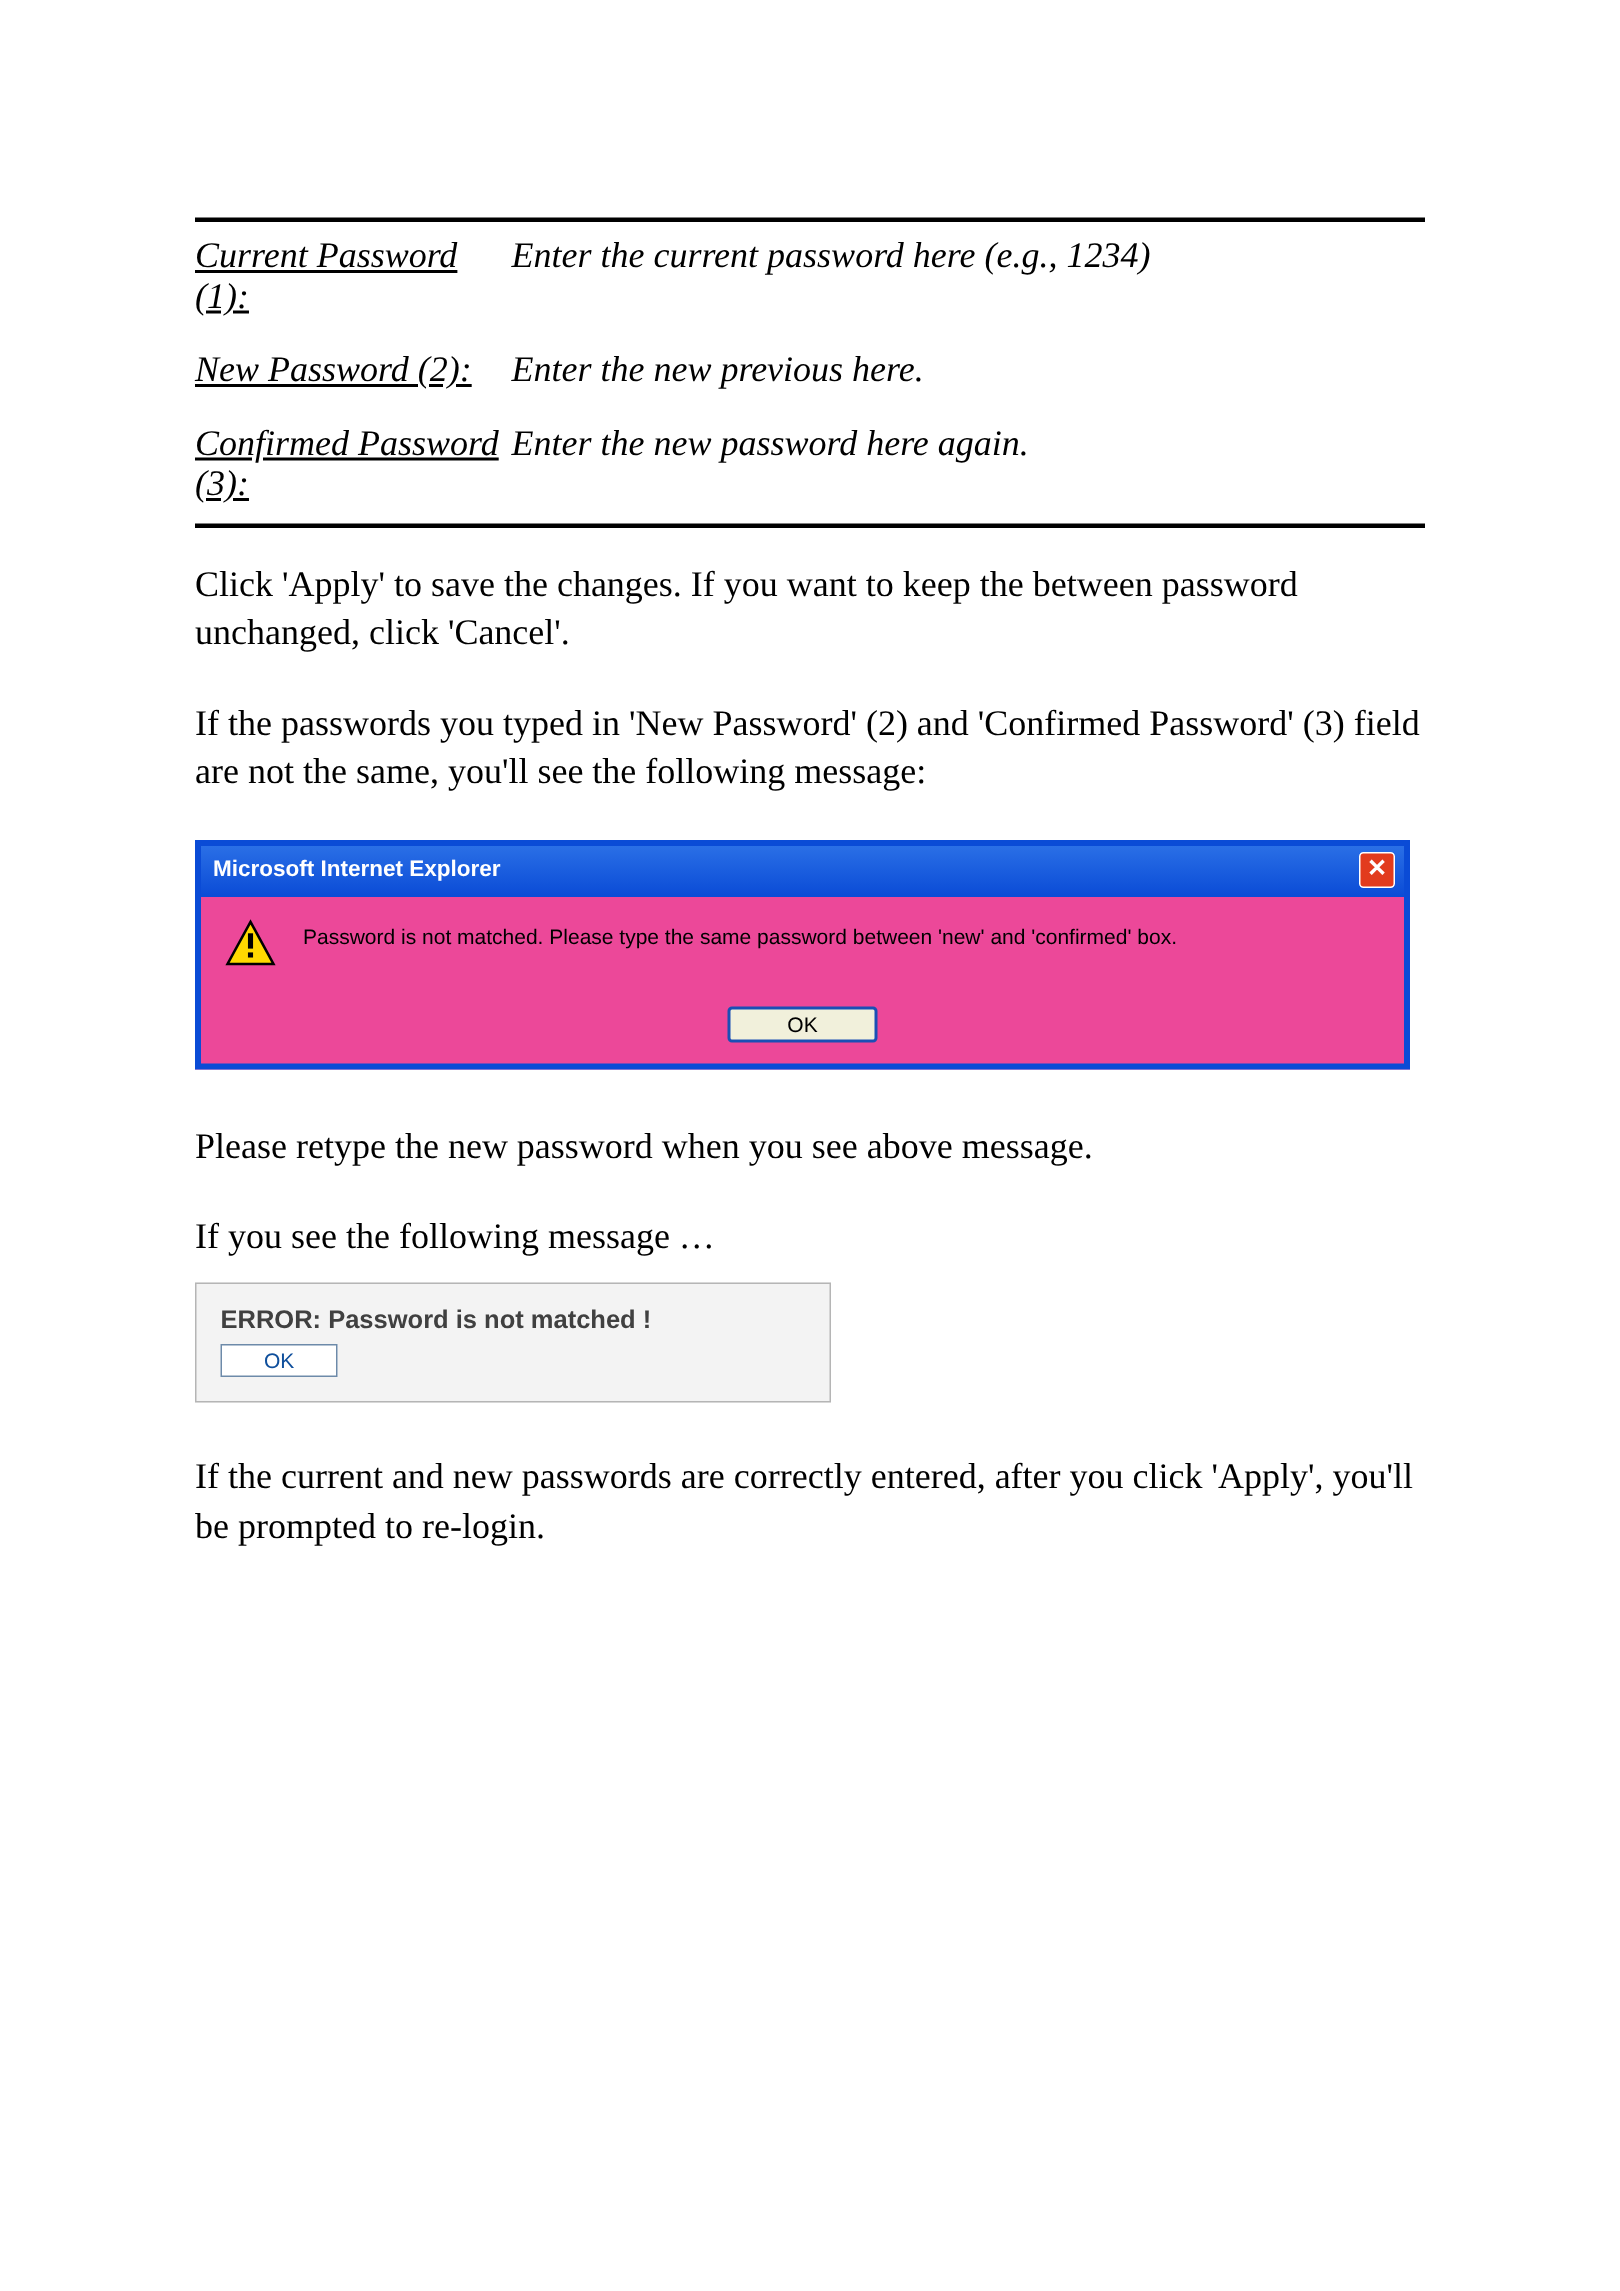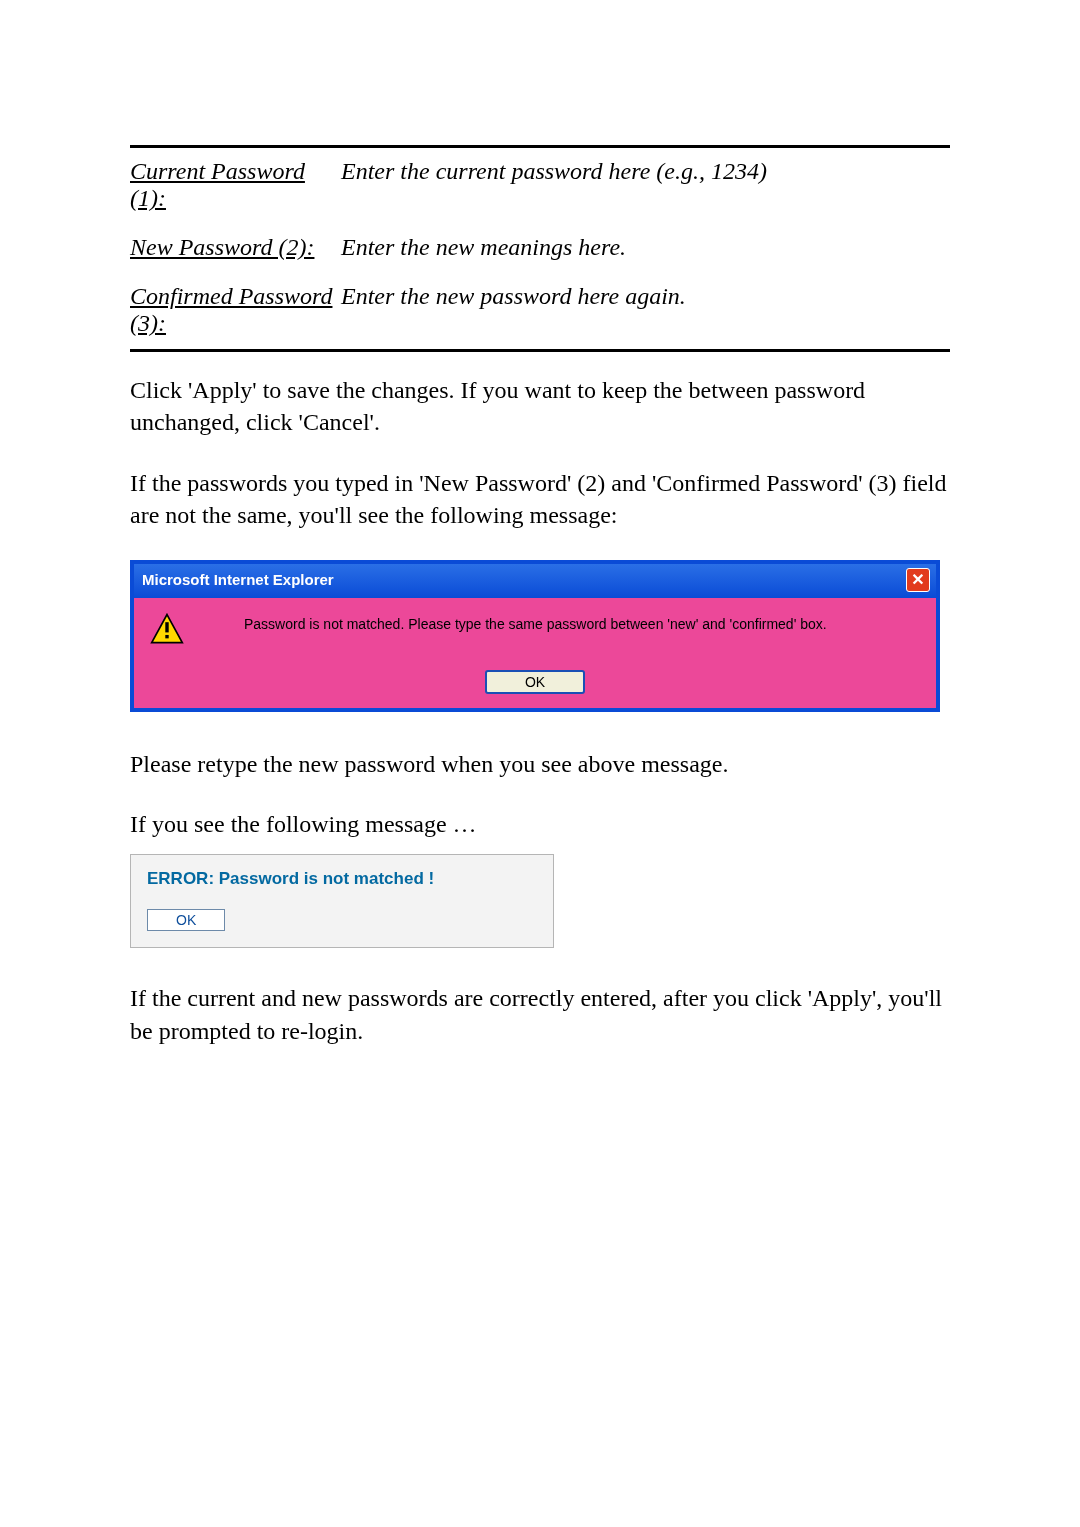--- a/index.html
+++ b/index.html
@@ -81,21 +81,20 @@
     justify-content: center;
     color: #fff;
     font-weight: bold;
     font-size: 16px;
     line-height: 1;
   }
   .ie-body {
     display: flex;
     align-items: flex-start;
     padding: 14px 16px 4px 16px;
-    gap: 42px;
   }
   .warn-icon {
     flex: 0 0 auto;
     margin-right: 18px;
   }
   .warn-icon svg { width: 34px; height: 34px; }
   .ie-msg {
     font-size: 14px;
     color: #000;
     padding-top: 4px;
@@ -119,22 +118,22 @@
     width: 390px;
     border: 1px solid #b5b5b5;
     background: #f3f3f3;
     padding: 14px 16px 16px 16px;
     margin: 6px 0 34px 0;
     font-family: Tahoma, Verdana, Arial, sans-serif;
   }
   .err-title {
     font-size: 17px;
     font-weight: bold;
-    color: #0369a1;
-    margin-bottom: 20px;
+    color: #404040;
+    margin-bottom: 6px;
   }
   .err-ok {
     font-size: 14px;
     color: #0f4f9c;
     border: 1px solid #6d8aa9;
     background: #fff;
     padding: 2px 28px;
   }
 </style>
 </head>
@@ -145,21 +144,21 @@
   <div class="hr-thick"></div>
 
   <table class="def-table">
     <tbody>
         <tr>
       <td class="term">Current Password (1):</td>
       <td>Enter the current password here (e.g., 1234)</td>
     </tr>
     <tr class="def-row-gap">
       <td class="term">New Password (2):</td>
-      <td>Enter the new meanings here.</td>
+      <td>Enter the new previous here.</td>
     </tr>
     <tr class="def-row-gap">
       <td class="term">Confirmed Password (3):</td>
       <td>Enter the new password here again.</td>
     </tr>
   </tbody>
     </table>
 
   <div class="hr-thick2"></div>
 

